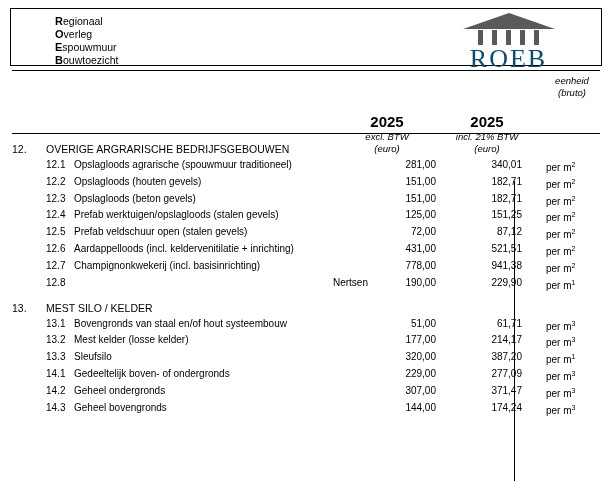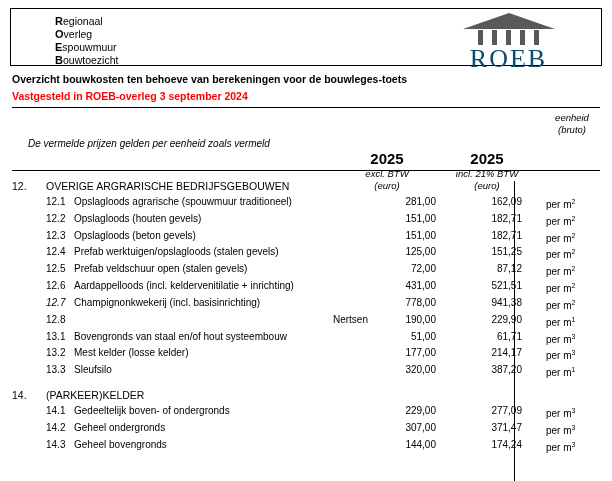--- a/index.html
+++ b/index.html
@@ -205,29 +205,24 @@
         <div class="pillar"></div>
         <div class="pillar"></div>
         <div class="pillar"></div>
         <div class="pillar"></div>
         <div class="pillar"></div>
       </div>
       <div class="roeb-word">ROEB</div>
     </div>
   </div>
 
-  <div class="title-block">
-    <div class="doc-title">Overzicht bouwkosten ten behoeve van berekeningen voor de bouwleges-toets</div>
-    <div class="doc-subtitle">Vastgesteld in ROEB-overleg 3 september 2024</div>
-  </div>
 
   <hr class="hr-thin">
 
   <div class="colhead">
-    <div class="note-italic">De vermelde prijzen gelden per eenheid zoals vermeld</div>
 
     <div class="ch ch-excl">
       <div class="year">2025</div>
       <div class="sub">excl. BTW</div>
       <div class="sub">(euro)</div>
     </div>
 
     <div class="ch ch-incl">
       <div class="year">2025</div>
       <div class="sub">incl. 21% BTW</div>
@@ -257,21 +252,21 @@
       <tbody id="table-body">
           <tr class="group-row">
             <td>12.</td>
             <td colspan="5" style="padding-left: 10px;">OVERIGE ARGRARISCHE BEDRIJFSGEBOUWEN</td>
           </tr>
           <tr class="item-row">
             <td class="c-num"></td>
             <td class="c-sub" style="white-space: nowrap;">12.1</td>
             <td class="c-desc" style="padding-left: 12px;">Opslagloods agrarische (spouwmuur traditioneel)</td>
             <td class="c-excl">281,00</td>
-            <td class="c-incl">162,09</td>
+            <td class="c-incl">340,01</td>
             <td class="c-unit"><span>per m</span><sup>2</sup></td>
           </tr>
           <tr class="item-row">
             <td class="c-num"></td>
             <td class="c-sub" style="white-space: nowrap;">12.2</td>
             <td class="c-desc" style="padding-left: 12px;">Opslagloods (houten gevels)</td>
             <td class="c-excl">151,00</td>
             <td class="c-incl">182,71</td>
             <td class="c-unit"><span>per m</span><sup>2</sup></td>
           </tr>
@@ -302,34 +297,38 @@
           <tr class="item-row">
             <td class="c-num"></td>
             <td class="c-sub" style="white-space: nowrap;">12.6</td>
             <td class="c-desc" style="padding-left: 12px;">Aardappelloods (incl. keldervenitilatie + inrichting)</td>
             <td class="c-excl">431,00</td>
             <td class="c-incl">521,51</td>
             <td class="c-unit"><span>per m</span><sup>2</sup></td>
           </tr>
           <tr class="item-row">
             <td class="c-num"></td>
-            <td class="c-sub" style="white-space: nowrap; font-style: italic;">12.7</td>
+            <td class="c-sub" style="white-space: nowrap;">12.7</td>
             <td class="c-desc" style="padding-left: 12px;">Champignonkwekerij (incl. basisinrichting)</td>
             <td class="c-excl">778,00</td>
             <td class="c-incl">941,38</td>
             <td class="c-unit"><span>per m</span><sup>2</sup></td>
           </tr>
           <tr class="item-row">
             <td class="c-num"></td>
             <td class="c-sub" style="white-space: nowrap;">12.8</td>
             <td class="c-desc" style="padding-left: 12px; text-align: right;">Nertsen</td>
             <td class="c-excl">190,00</td>
             <td class="c-incl">229,90</td>
             <td class="c-unit"><span>per m</span><sup>1</sup></td>
           </tr>
+          <tr class="group-row">
+            <td>13.</td>
+            <td colspan="5" style="padding-left: 10px;">MEST SILO / KELDER</td>
+          </tr>
           <tr class="item-row">
             <td class="c-num"></td>
             <td class="c-sub" style="white-space: nowrap;">13.1</td>
             <td class="c-desc" style="padding-left: 12px;">Bovengronds van staal en/of hout systeembouw</td>
             <td class="c-excl">51,00</td>
             <td class="c-incl">61,71</td>
             <td class="c-unit"><span>per m</span><sup>3</sup></td>
           </tr>
           <tr class="item-row">
             <td class="c-num"></td>
@@ -340,24 +339,20 @@
             <td class="c-unit"><span>per m</span><sup>3</sup></td>
           </tr>
           <tr class="item-row">
             <td class="c-num"></td>
             <td class="c-sub" style="white-space: nowrap;">13.3</td>
             <td class="c-desc" style="padding-left: 12px;">Sleufsilo</td>
             <td class="c-excl">320,00</td>
             <td class="c-incl">387,20</td>
             <td class="c-unit"><span>per m</span><sup>1</sup></td>
           </tr>
-          <tr class="group-row">
-            <td>14.</td>
-            <td colspan="5" style="padding-left: 10px;">(PARKEER)KELDER</td>
-          </tr>
           <tr class="item-row">
             <td class="c-num"></td>
             <td class="c-sub" style="white-space: nowrap;">14.1</td>
             <td class="c-desc" style="padding-left: 12px;">Gedeeltelijk boven- of ondergronds</td>
             <td class="c-excl">229,00</td>
             <td class="c-incl">277,09</td>
             <td class="c-unit"><span>per m</span><sup>3</sup></td>
           </tr>
           <tr class="item-row">
             <td class="c-num"></td>

